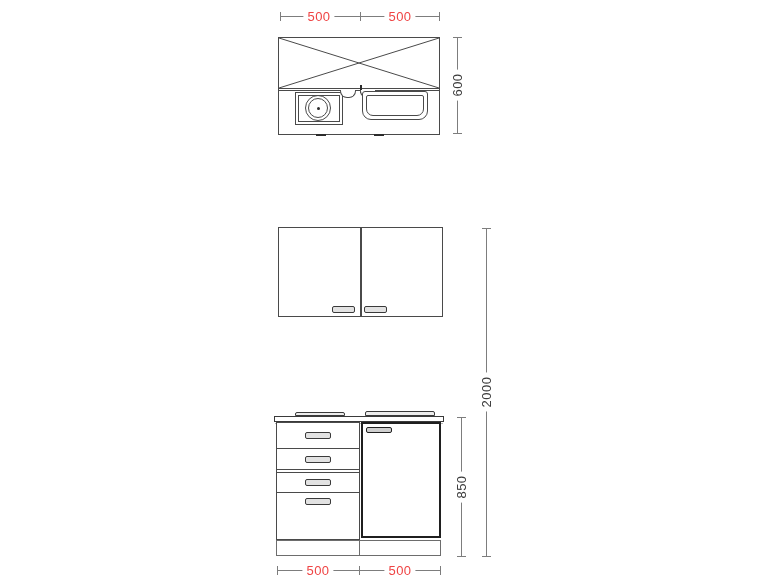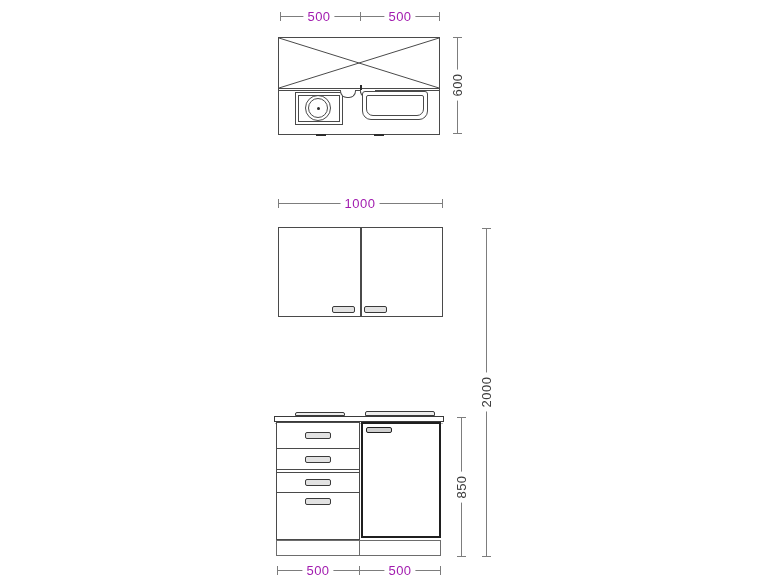--- a/index.html
+++ b/index.html
@@ -9,21 +9,21 @@
 
   
   .abs{position:absolute;box-sizing:border-box;}
   .outline{border:1px solid #4a4a4a;background:#fff;}
 
   
   .hdim{position:absolute;height:14px;}
   .hdim .hline{position:absolute;left:0;right:0;top:6px;height:1px;background:#7d7d7d;}
   .hdim .tick{position:absolute;top:2px;width:1px;height:9px;background:#7d7d7d;}
   .dimlabel{position:absolute;top:50%;transform:translate(-50%,-50%);
-            background:#fff;padding:0 4px;color:#a21caf;font-size:13px;
+            background:#fff;padding:0 4px;color:#ef4444;font-size:13px;
             letter-spacing:0.5px;line-height:14px;white-space:nowrap;}
 
   
   .vdim{position:absolute;width:14px;}
   .vdim .vline{position:absolute;top:0;bottom:0;left:6px;width:1px;background:#7d7d7d;}
   .vdim .vtick{position:absolute;left:2px;height:1px;width:9px;background:#7d7d7d;}
   .vlabel{position:absolute;left:7px;transform:translate(-50%,-50%) rotate(-90deg);
           background:#fff;padding:0 4px;color:#3c3c3c;font-size:13px;
           letter-spacing:0.5px;line-height:14px;white-space:nowrap;}
 
@@ -78,26 +78,20 @@
     <div class="abs" style="left:95px;bottom:-2px;width:10px;height:2px;background:#2c2c2c;"></div>
   </div>
 
   <div class="vdim" style="left:451px;top:37px;height:97px;">
     <div class="vline"></div>
     <div class="vtick" style="top:0;"></div>
     <div class="vtick" style="bottom:0;"></div>
     <span class="vlabel" style="top:48px;">600</span>
   </div>
 
-  <div class="hdim" style="left:278px;top:197px;width:165px;">
-    <div class="hline"></div>
-    <div class="tick" style="left:0;"></div>
-    <div class="tick" style="left:164px;"></div>
-    <span class="dimlabel" style="left:82px;">1000</span>
-  </div>
 
   <div class="abs outline" style="left:278px;top:227px;width:165px;height:90px;">
     <div class="abs" style="left:81px;top:0;width:1.5px;height:88px;background:#4a4a4a;"></div>
     <div class="handle" style="left:53px;top:78px;width:21px;height:5px;"></div>
     <div class="handle" style="left:85px;top:78px;width:21px;height:5px;"></div>
   </div>
 
   <div class="abs" style="left:295px;top:412px;width:50px;height:4px;border:1px solid #3a3a3a;background:#ededed;border-radius:2px 2px 0 0;"></div>
 
   <div class="abs" style="left:365px;top:411px;width:70px;height:5px;border:1px solid #3a3a3a;background:#ededed;border-radius:2px 2px 0 0;"></div>

